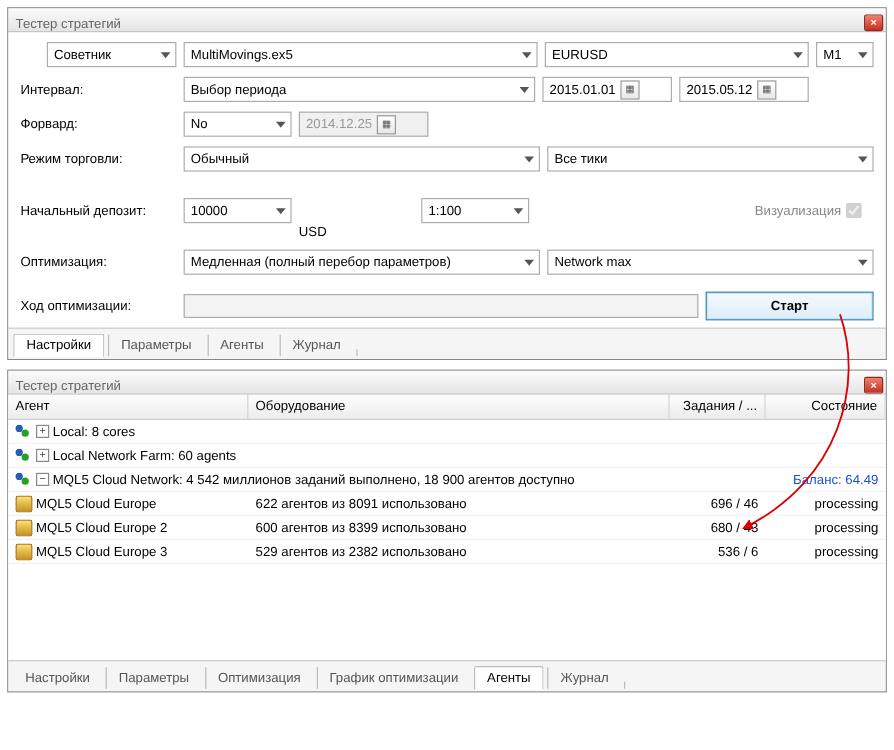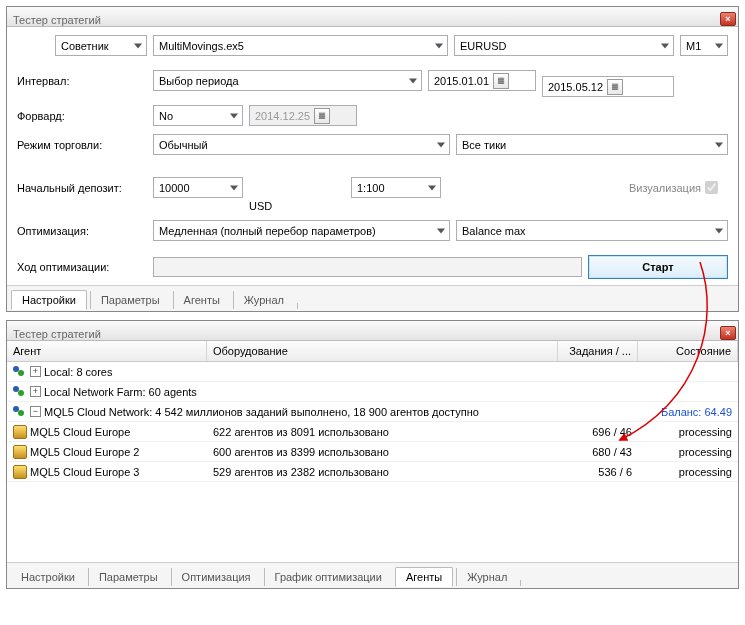--- a/index.html
+++ b/index.html
@@ -159,21 +159,21 @@
 
 <div class="win">
   <div class="titlebar">
     <span class="title">Тестер стратегий</span>
     <span class="close-btn">×</span>
   </div>
   <div class="win-body">
 
     <div class="row">
       <div style="width:130px;display:flex;justify-content:flex-end;">
-        <div class="select" style="width:92px;">
+        <div class="select" style="width:108px;">
             <span>Советник</span>
           </div>
       </div>
       <div class="select" style="flex:1;">
           <span>MultiMovings.ex5</span>
         </div>
       <div class="select" style="width:220px;">
           <span>EURUSD</span>
         </div>
       <div class="select" style="width:48px;">
@@ -183,21 +183,21 @@
 
     <div class="row">
       <span class="lbl">Интервал:</span>
       <div class="select" style="flex:1;">
           <span>Выбор периода</span>
         </div>
       <div class="date-box" style="width:108px;">
         <span>2015.01.01</span>
         <span class="cal-icon">▦</span>
       </div>
-      <div class="date-box" style="width:132px;margin-top:12px;">
+      <div class="date-box" style="width:108px;">
         <span>2015.05.12</span>
         <span class="cal-icon">▦</span>
       </div>
       <div style="width:48px;"></div>
     </div>
 
     <div class="row">
       <span class="lbl">Форвард:</span>
       <div class="select" style="width:90px;">
           <span>No</span>
@@ -235,21 +235,21 @@
       </label>
       <div style="width:4px;"></div>
     </div>
 
     <div class="row">
       <span class="lbl">Оптимизация:</span>
       <div class="select" style="flex:1;">
           <span>Медленная (полный перебор параметров)</span>
         </div>
       <div class="select" style="width:272px;">
-          <span>Balance max</span>
+          <span>Network max</span>
         </div>
     </div>
 
     <div class="row" style="margin-top:14px;margin-bottom:4px;">
       <span class="lbl">Ход оптимизации:</span>
       <div class="progress"></div>
       <div class="start-btn">
           <span>Старт</span>
         </div>
     </div>

